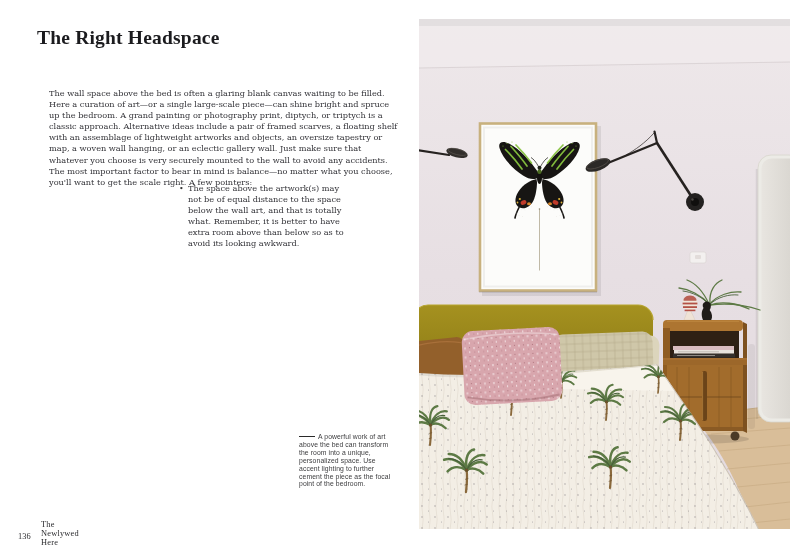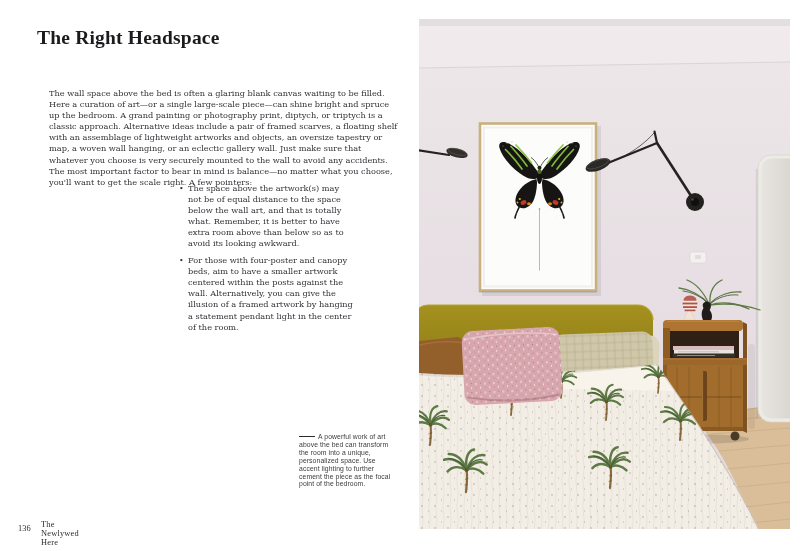--- a/index.html
+++ b/index.html
@@ -16,41 +16,40 @@
   ul.pointers.col-right{left:179px;width:174px;}
   ul.pointers li{position:relative;padding-left:9px;margin-bottom:5.5px;}
   ul.pointers li::before{content:"•";position:absolute;left:0;top:0;font-size:8px;color:#333;}
   .caption{position:absolute;left:299px;top:433px;width:92px;
            font-family:"Liberation Sans",sans-serif;font-size:6.8px;line-height:7.9px;
            color:#3c3c3e;letter-spacing:.1px;}
   .caption .dash{display:inline-block;width:16px;height:1.5px;background:#2a2a2a;
                  vertical-align:2px;margin-right:3px;}
   .footer{position:absolute;top:520px;left:0;font-size:8.4px;color:#2b2b2e;
           font-family:"Liberation Serif",serif;}
-  .footer .pageno{position:absolute;left:18px;top:4px;}
+  .footer .pageno{position:absolute;left:18px;top:12px;}
   .footer .booktitle{position:absolute;left:41px;top:0;letter-spacing:.2px;}
   
   .photo{position:absolute;left:419px;top:19px;width:371px;height:510px;overflow:hidden;
          background:#e8e0e4;}
   .photo svg{display:block;}
 </style>
 </head>
 <body>
 
 <div class="spread">
 
   <h1 class="title">The Right Headspace</h1>
 
   <p class="intro">The wall space above the bed is often a glaring blank canvas waiting to be filled. Here a curation of art—or a single large-scale piece—can shine bright and spruce up the bedroom. A grand painting or photography print, diptych, or triptych is a classic approach. Alternative ideas include a pair of framed scarves, a floating shelf with an assemblage of lightweight artworks and objects, an oversize tapestry or map, a woven wall hanging, or an eclectic gallery wall. Just make sure that whatever you choose is very securely mounted to the wall to avoid any accidents. The most important factor to bear in mind is balance—no matter what you choose, you'll want to get the scale right. A few pointers:</p>
 
   <ul class="pointers col-left">
     </ul>
   <ul class="pointers col-right">
       <li>The space above the artwork(s) may not be of equal distance to the space below the wall art, and that is totally what. Remember, it is better to have extra room above than below so as to avoid its looking awkward.</li>
-      <li>For those with four-poster and canopy beds, aim to have a smaller artwork centered within the posts against the wall. Alternatively, you can give the illusion of a framed artwork by hanging a statement pendant light in the center of the room.</li>
     </ul>
 
   <div class="caption">
     <span class="dash"></span><span>A powerful work of art above the bed can transform the room into a unique, personalized space. Use accent lighting to further cement the piece as the focal point of the bedroom.</span>
   </div>
 
   <div class="footer">
     <span class="pageno">136</span>
     <span class="booktitle">The Newlywed Here</span>
   </div>

